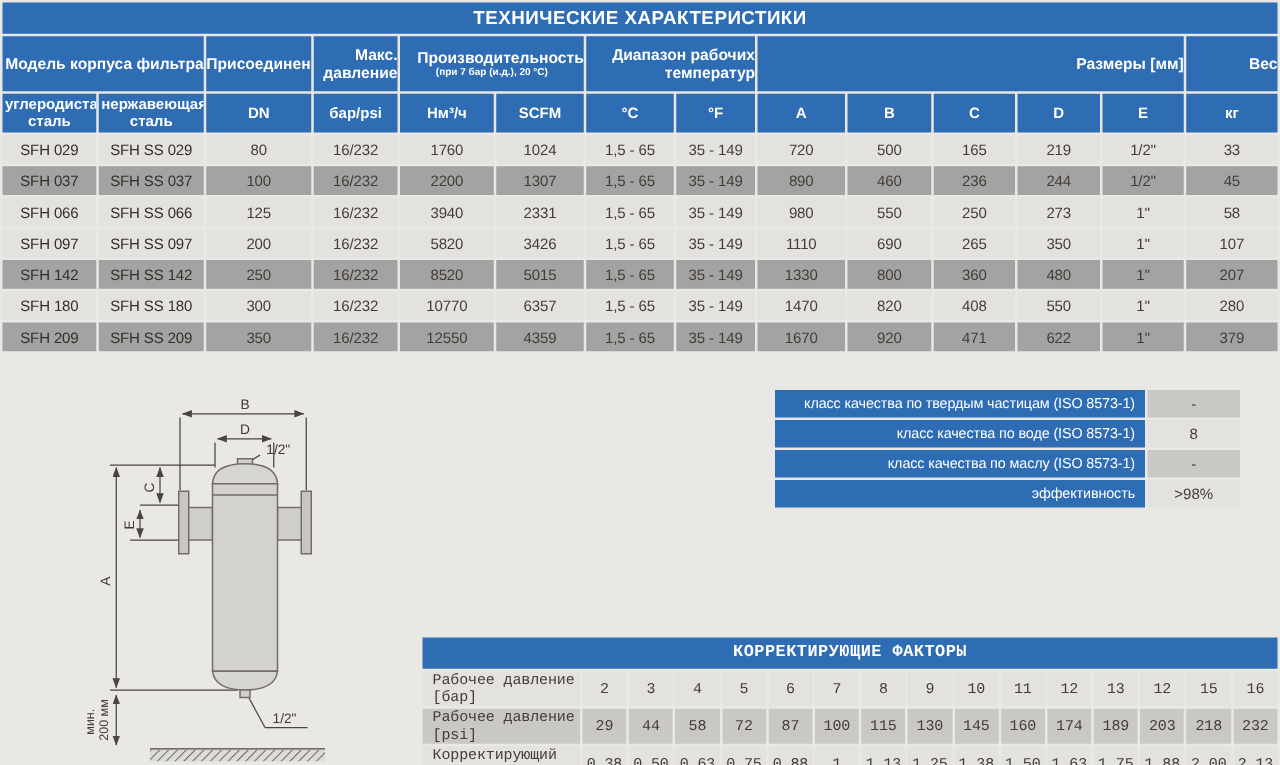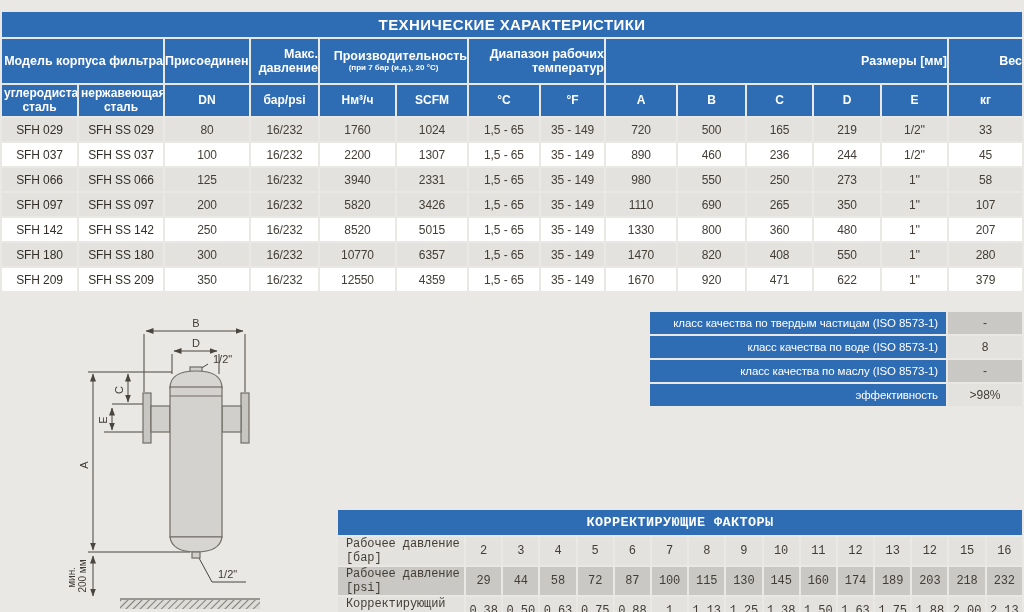--- a/index.html
+++ b/index.html
@@ -7,37 +7,37 @@
     width:1024px;height:612px;
     background:#e9e8e5;
     font-family:"Liberation Sans",sans-serif;
     position:relative;overflow:hidden;
     -webkit-font-smoothing:antialiased;
   }
   .canvas{position:absolute;inset:0;width:1024px;height:612px;}
 
   
   table.spec{
-    position:absolute;top:10px;left:0;width:1024px;
+    position:absolute;top:0;left:0;width:1024px;
     border-collapse:separate;border-spacing:2px;table-layout:fixed;
   }
   table.spec th,table.spec td{padding:0;vertical-align:middle;text-align:center;overflow:hidden;}
   th.title-bar{height:25px;background:#2e6cb3;color:#fff;font-size:15px;font-weight:bold;letter-spacing:.4px;}
   tr.group-row th{height:44px;background:#2e6cb3;color:#fff;font-weight:bold;font-size:12.5px;line-height:1.12;}
   tr.group-row .g-label{white-space:pre-line;text-align:right;}
   tr.group-row .g-sub{font-size:8px;font-weight:bold;margin-top:1px;letter-spacing:0;}
   tr.sub-row th{height:31px;background:#2e6cb3;color:#fff;font-weight:bold;font-size:12px;line-height:1.1;padding:0 2px;}
   table.spec tbody td{
     height:23px;background:#e3e2df;color:#433d36;font-size:12px;letter-spacing:-.1px;
   }
-  table.spec tbody tr.alt td{background:#ffffff;}
+  table.spec tbody tr.alt td{background:#a3a3a3;}
   table.spec tbody td.model{font-weight:normal;color:#332e28;}
 
   
-  .iso{position:absolute;top:312px;left:650px;width:372px;}
+  .iso{position:absolute;top:312px;left:620px;width:372px;}
   .iso-row{display:flex;gap:2px;height:22px;margin-bottom:2px;}
   .iso-label{
     width:296px;box-sizing:border-box;background:#2e6cb3;color:#fff;
     font-size:11.5px;display:flex;align-items:center;justify-content:flex-end;
     padding-right:8px;letter-spacing:-.1px;
   }
   .iso-value{flex:1;display:flex;align-items:center;justify-content:center;
     font-size:12px;color:#433d36;background:#e3e2df;}
   .iso-row.valdark .iso-value{background:#c9c8c5;}
 

